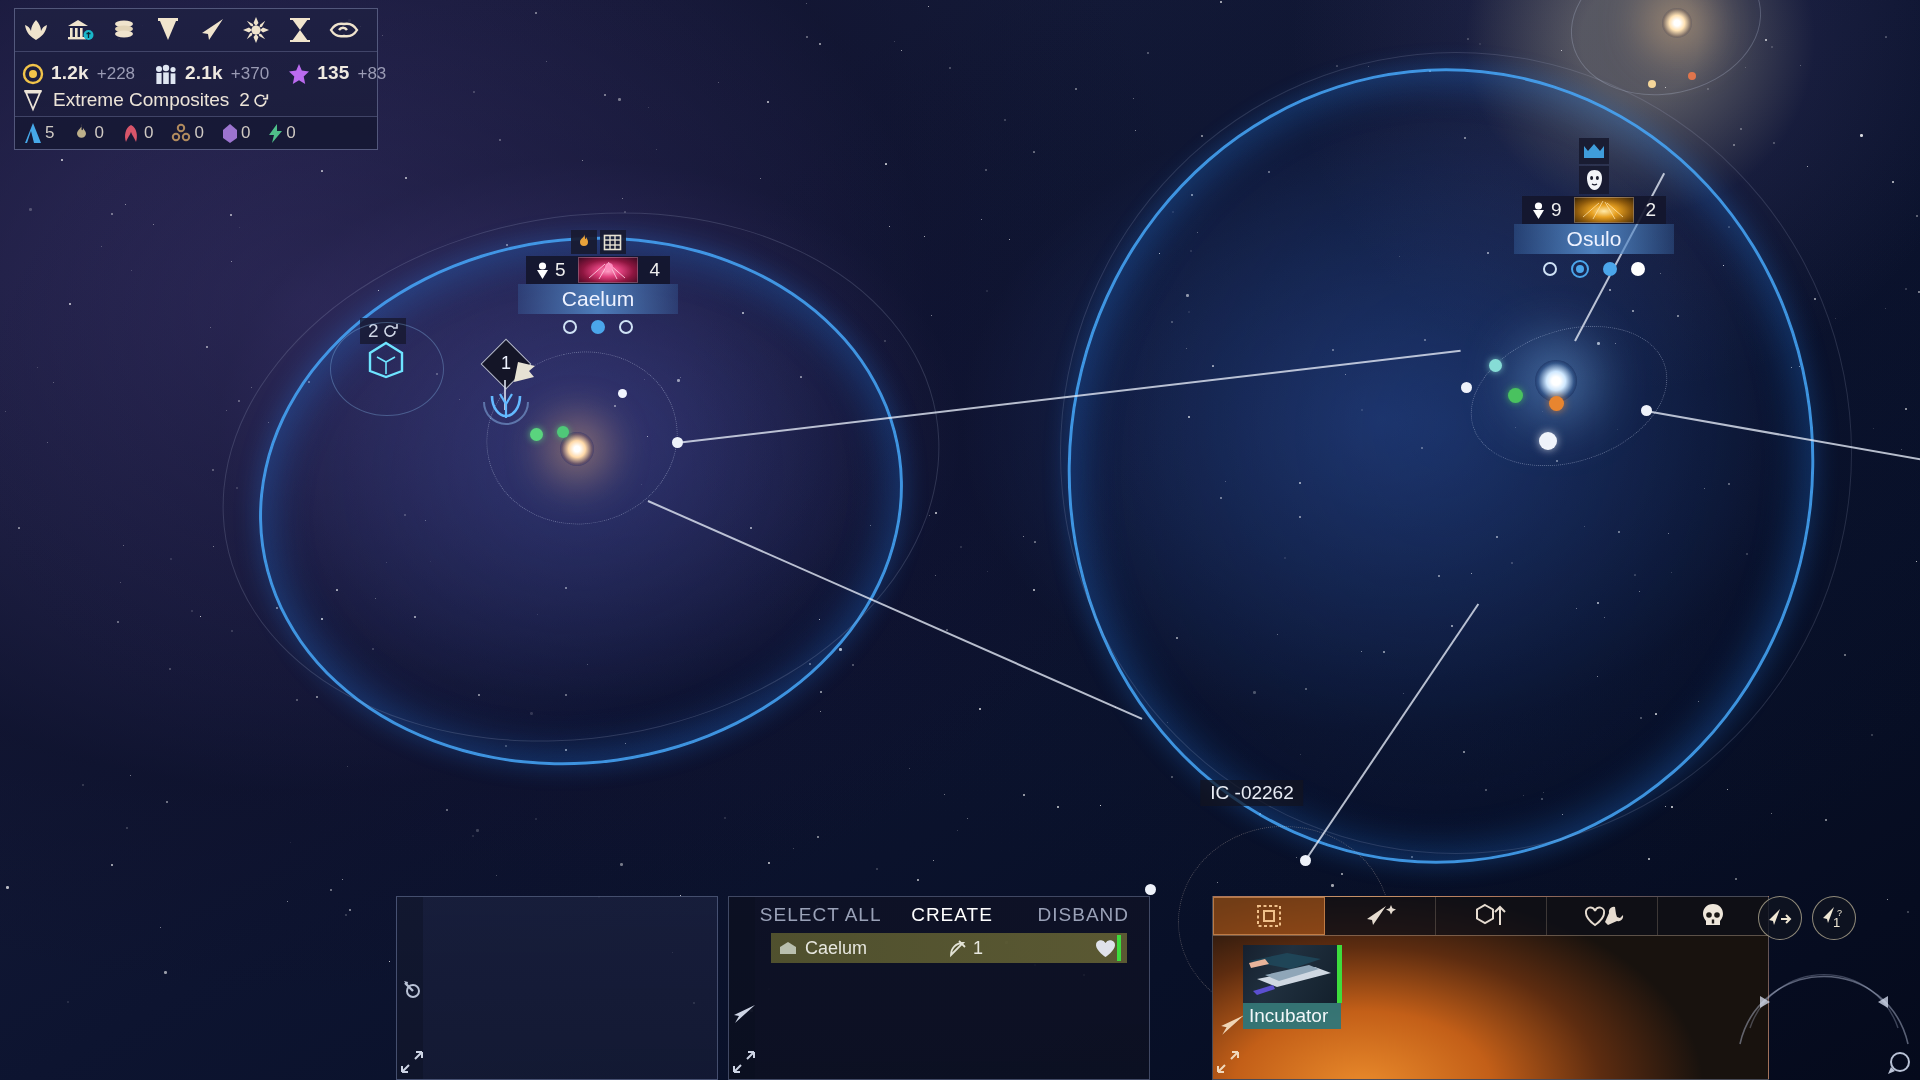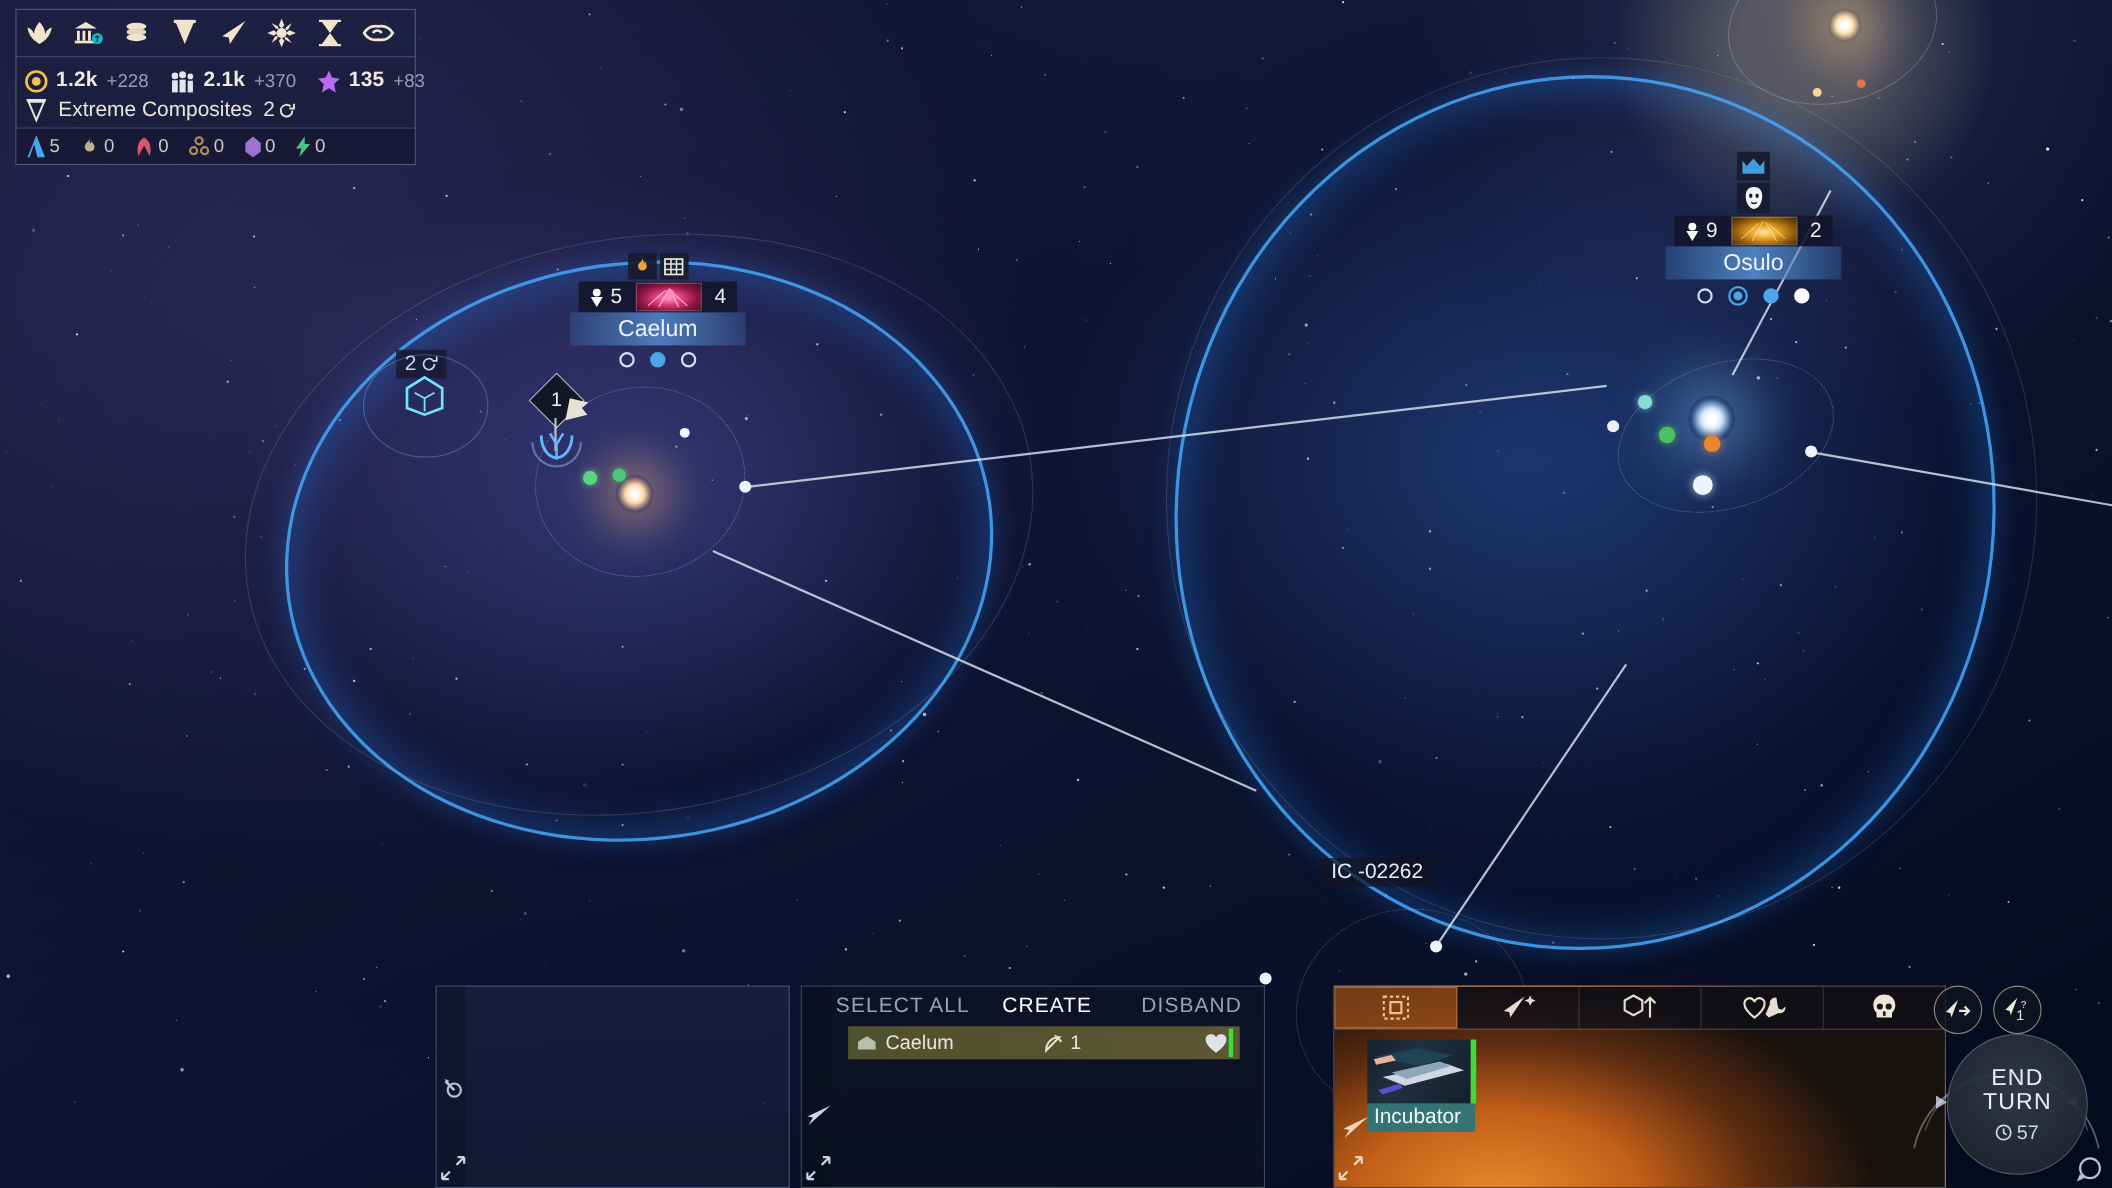--- a/index.html
+++ b/index.html
@@ -915,31 +915,20 @@
           <path d="M14 11h9M19 7l4 4-4 4" stroke="#efe7d4" stroke-width="2" fill="none"></path>
         </svg>
     </div>
     <div class="circbtn" style="right:64px;bottom:140px;">
       <svg width="30" height="24" viewBox="0 0 30 24">
           <path d="M15 1 4 12l4 1 1 4z" fill="#efe7d4"></path>
           <text x="18" y="10" font-size="9" fill="#efe7d4" font-family="Liberation Sans, sans-serif">?</text>
           <text x="14" y="21" font-size="13" fill="#efe7d4" font-family="Liberation Sans, sans-serif">1</text>
         </svg>
     </div>
-    <div id="endturn">
-      <div class="l1">END</div>
-      <div class="l2">TURN</div>
-      <div class="tn">
-        <svg width="15" height="15" viewBox="0 0 15 15">
-            <circle cx="7.5" cy="7.5" r="6.5" fill="none" stroke="#cfd6e4" stroke-width="1.6"></circle>
-            <path d="M7.5 4v4l2.6 1.6" stroke="#cfd6e4" stroke-width="1.6" fill="none"></path>
-          </svg>
-        <span>57</span>
-      </div>
-    </div>
     <div id="cornerbtn">
       <svg width="28" height="28" viewBox="0 0 28 28">
           <circle cx="14" cy="14" r="9" fill="none" stroke="#b9c2d6" stroke-width="2"></circle>
           <path d="M5 19 2 26l7-3" fill="#b9c2d6"></path>
         </svg>
     </div>
   </div>
 </div>
 
 </body></html>

